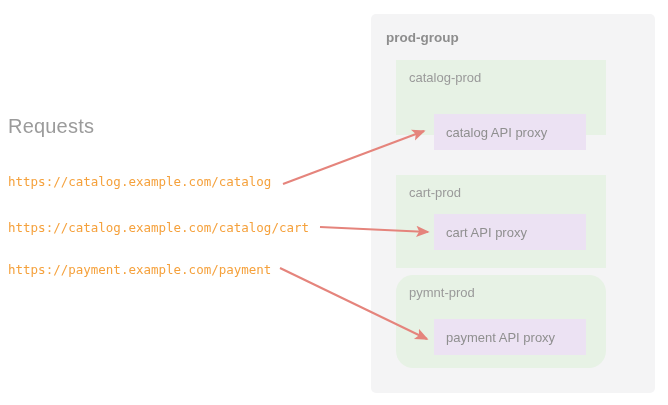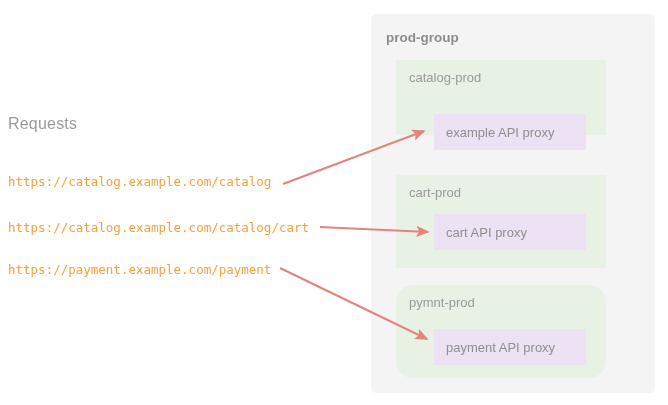--- a/index.html
+++ b/index.html
@@ -20,21 +20,21 @@
     left: 0; top: 0;
     width: 668px;
     height: 405px;
   }
 
   
   .requests-heading {
     position: absolute;
     left: 8px;
     top: 115px;
-    font-size: 16px;
+    font-size: 20px;
     color: #9b9b9b;
     letter-spacing: 0.2px;
     white-space: nowrap;
   }
   .request-url {
     position: absolute;
     left: 8px;
     font-family: "DejaVu Sans Mono", monospace;
     font-size: 12.5px;
     color: #f5a13c;
@@ -67,21 +67,21 @@
   }
 
   .env-box {
     position: absolute;
     left: 25px;
     width: 210px;
     background: #e7f2e5;
   }
   .env-box.e0 { top: 46px;  height: 75px; }
   .env-box.e1 { top: 161px; height: 93px; text-align: right; }
-  .env-box.e2 { top: 271px; height: 93px; border-radius: 17px; }
+  .env-box.e2 { top: 261px; height: 93px; border-radius: 17px; }
 
   .env-label {
     position: absolute;
     left: 13px;
     top: 10px;
     font-size: 13px;
     color: #9a9a9a;
     white-space: nowrap;
   }
 
@@ -127,21 +127,21 @@
 
   <div class="request-url r2">https://payment.example.com/payment</div>
 
   <div class="group-panel">
 
     <div class="group-title">prod-group</div>
 
     <div class="env-box e0">
       <div class="env-label">catalog-prod</div>
       <div class="proxy-box">
-        <span class="proxy-label">example API proxy</span>
+        <span class="proxy-label">catalog API proxy</span>
       </div>
     </div>
 
     <div class="env-box e1">
       <div class="env-label">cart-prod</div>
       <div class="proxy-box">
         <span class="proxy-label">cart API proxy</span>
       </div>
     </div>
 

